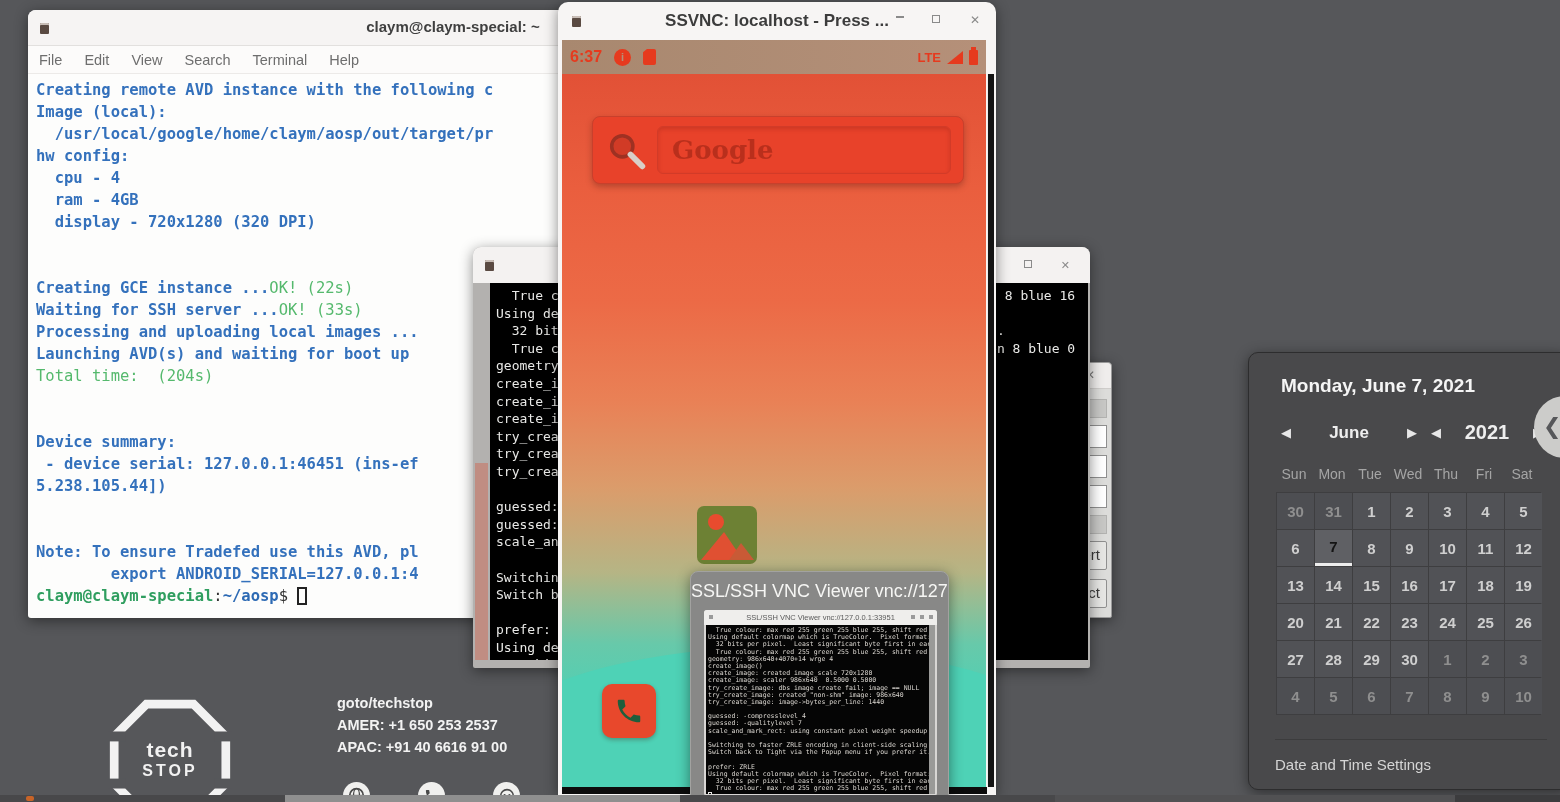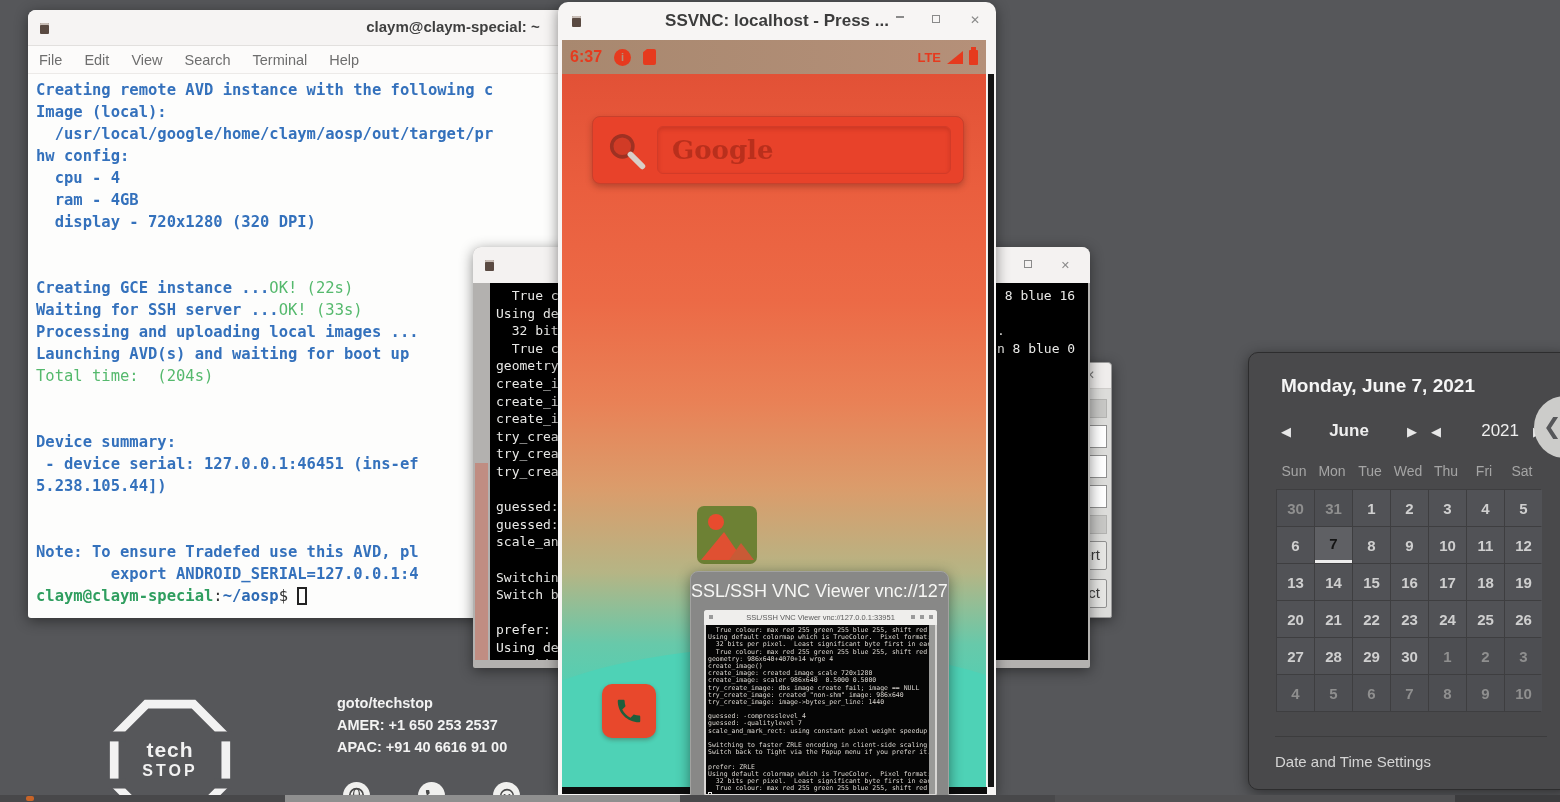--- a/index.html
+++ b/index.html
@@ -85,21 +85,21 @@
   .th-body .vline { height:7.2px; }
   .th-scroll { position:absolute; right:2px; top:15px; bottom:2px; width:6px; background:#9a9a98; }
   .th-body .cursor2 { width:4px; height:6px; border-width:1px; vertical-align:-1px; }
 
   
   #calendar { left:1248px; top:352px; width:324px; height:438px; background:#49494b; border:1px solid #2d2d2e; border-radius:10px; z-index:6; color:#eee; }
   .cal-title { margin:22px 0 0 32px; font-size:19px; font-weight:bold; color:#f5f5f5; }
   .cal-nav { display:flex; align-items:center; margin:24px 28px 0 32px; }
   .nav-arrow { font-size:13px; color:#e8e8e8; width:24px; }
   .nav-month { font-size:17px; font-weight:bold; width:88px; text-align:center; }
-  .nav-year { font-size:17px; font-weight:normal; width:64px; text-align:right; }
+  .nav-year { font-size:20px; font-weight:bold; width:64px; text-align:center; }
   .nav-gap { width:14px; }
   .cal-dow { display:flex; margin:22px 0 0 26px; }
   .dow-cell { width:38px; text-align:center; font-size:14px; color:#a5a5a5; }
   .cal-grid { display:grid; grid-template-columns:repeat(7,37px); grid-auto-rows:36px; gap:1px; margin:10px 0 0 27px; background:#3e3e40; width:calc(37px*7 + 6px); border:1px solid #3e3e40; }
   .cal-cell { background:#515256; color:#cfcfcf; font-size:15px; font-weight:600; display:flex; align-items:center; justify-content:center; }
   .cal-cell.out { color:#8f8f8f; background:#4d4e52; }
   .cal-cell.sel { background:#5f6064; color:#141414; border-bottom:3px solid #ededed; }
   .cal-divider { margin:24px 24px 0 26px; border-top:1px solid #3c3c3d; }
   .cal-footer { margin:16px 0 0 26px; font-size:15px; color:#d5d5d5; }
 

